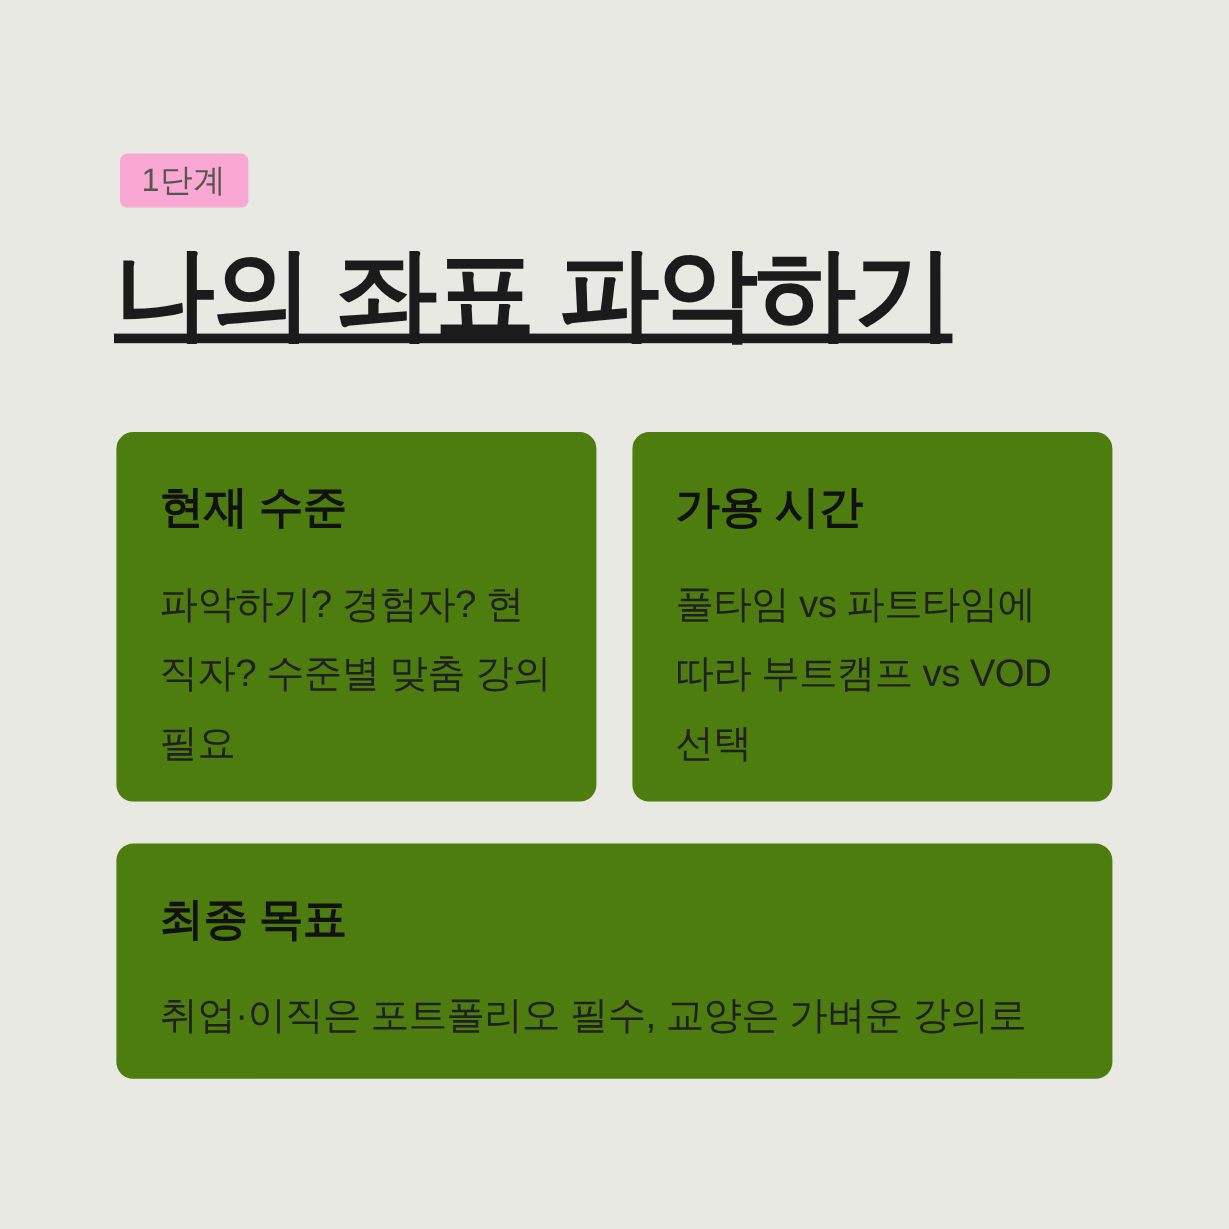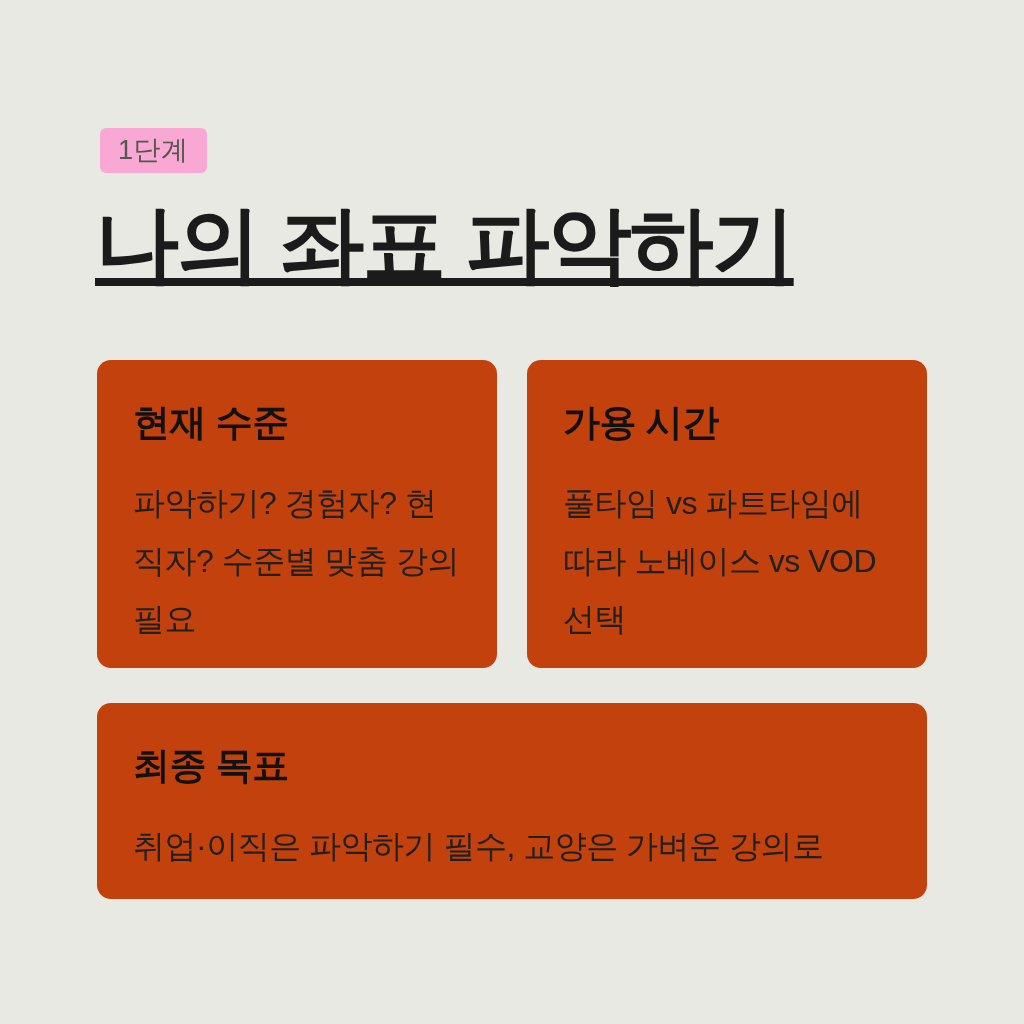--- a/index.html
+++ b/index.html
@@ -56,21 +56,21 @@
     width: 830px;
   }
 
   .cards-row {
     display: grid;
     grid-template-columns: 1fr 1fr;
     column-gap: 30px;
   }
 
   .card {
-    background: #c2410c;
+    background: #4d7c0f;
     border-radius: 14px;
     padding: 36px 36px 0 36px;
   }
 
   .card.half {
     height: 308px;
   }
 
   .card.wide {
     margin-top: 35px;
@@ -108,25 +108,25 @@
 
     <div class="cards-row">
 
       <div class="card half">
         <div class="card-heading">현재 수준</div>
         <div class="card-body">파악하기? 경험자? 현직자? 수준별 맞춤 강의 필요</div>
       </div>
 
       <div class="card half">
         <div class="card-heading">가용 시간</div>
-        <div class="card-body">풀타임 vs 파트타임에 따라 노베이스 vs VOD 선택</div>
+        <div class="card-body">풀타임 vs 파트타임에 따라 부트캠프 vs VOD 선택</div>
       </div>
 
     </div>
 
     <div class="card wide">
       <div class="card-heading">최종 목표</div>
-      <div class="card-body">취업·이직은 파악하기 필수, 교양은 가벼운 강의로</div>
+      <div class="card-body">취업·이직은 포트폴리오 필수, 교양은 가벼운 강의로</div>
     </div>
 
   </div>
 
 </div>
 
 </body></html>

